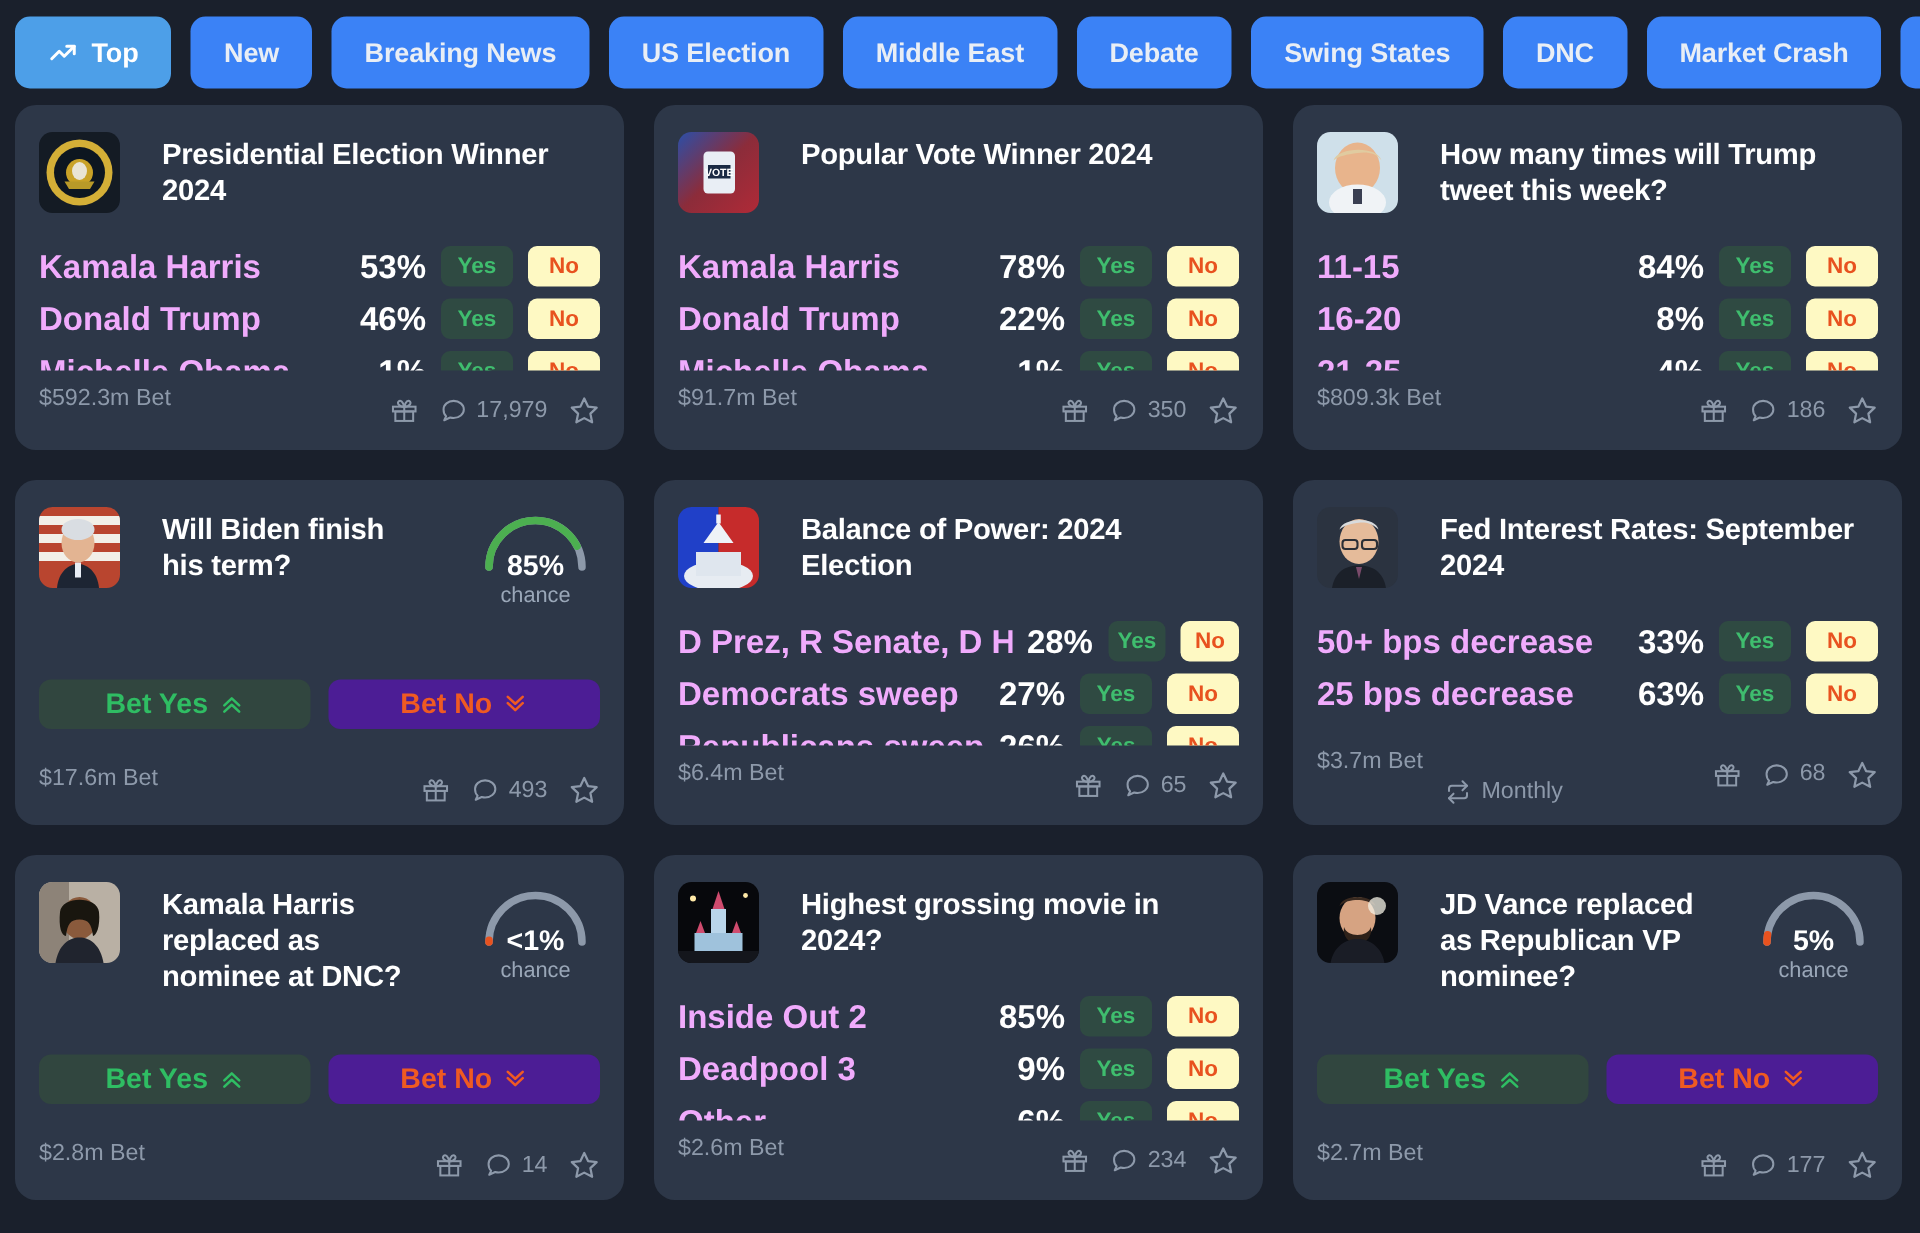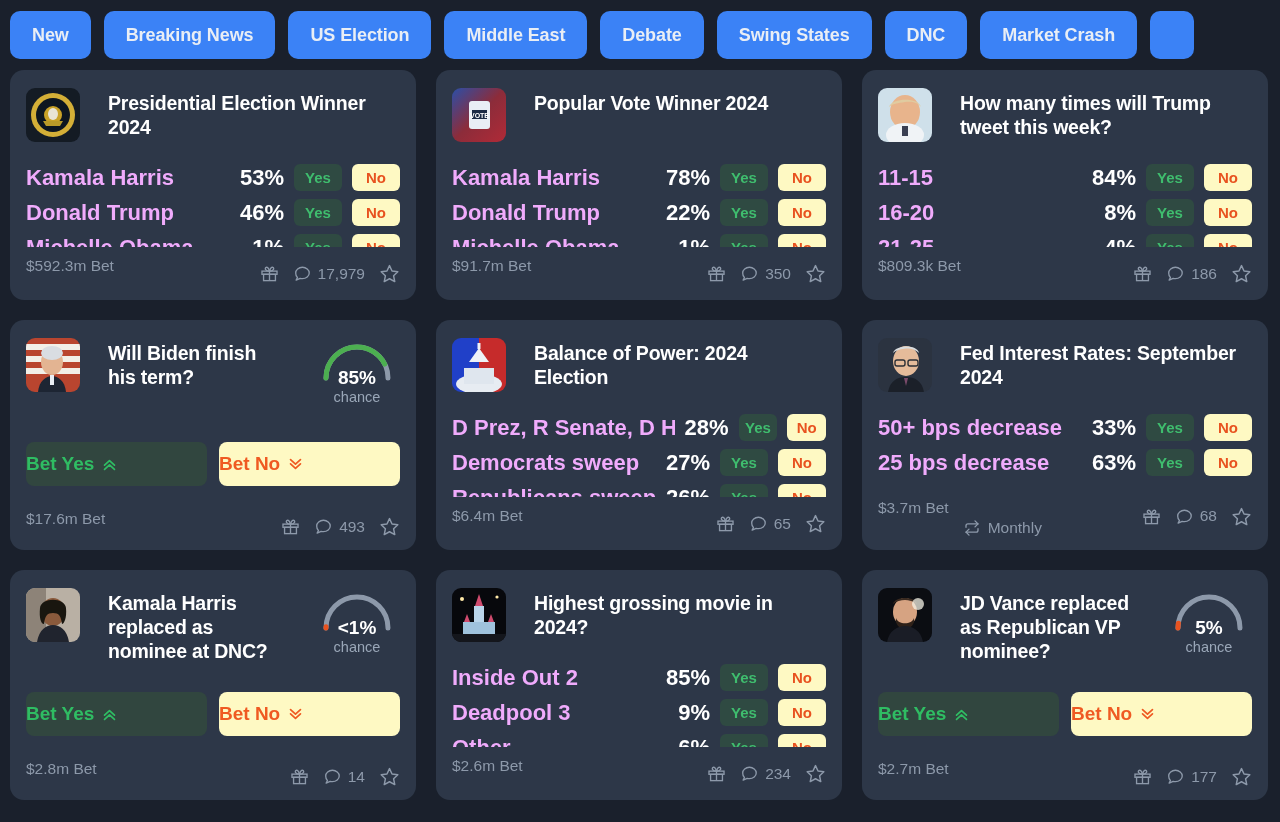--- a/index.html
+++ b/index.html
@@ -107,26 +107,26 @@
   .nbtn{ background:#fef9c3; color:#e8521f; }
 
   
   .betrow{
     display:flex; gap:12px;
     padding:0 16px;
     margin-top:auto;
     margin-bottom:14px;
   }
   .bet{
-    flex:1 1 0; height:44px; border-radius:8px;
-    display:flex;align-items:center;justify-content:flex-start;gap:7px;
+    flex:1 1 0; height:33px; border-radius:8px;
+    display:flex;align-items:center;justify-content:center;gap:7px;
     font-size:19px;font-weight:700;
   }
   .bet-yes{ background:#31463f; color:#2fbd63; }
-  .bet-no{ background:#fef9c3; color:#ef5a22; }
+  .bet-no{ background:#4c1d95; color:#ef5a22; }
 
   
   .card-foot{
     display:flex; align-items:center;
     padding:0 16px 13px 16px;
     gap:14px;
     color:#8d99aa; font-size:15.5px;
   }
   .foot-vol{ color:#8d99aa; }
   .foot-rep{ display:flex;align-items:center;gap:7px;color:#8d99aa;margin-top:40px;}
@@ -136,20 +136,29 @@
   .foot-cmt{ display:flex; align-items:center; gap:6px; }
   .icon{ display:flex;align-items:center; }
 
   
   .card.list .outcomes{ max-height:87px; }
 </style>
 </head>
 <body>
 
 <div class="tabbar" id="tabbar">
+    <div class="tab active">
+      <span class="icon">
+        <svg width="20" height="20" viewBox="0 0 24 24" fill="none" stroke="#fff" stroke-width="2.4" stroke-linecap="round" stroke-linejoin="round">
+          <polyline points="3,17 9,11 13,15 21,7"></polyline>
+          <polyline points="15,7 21,7 21,13"></polyline>
+        </svg>
+      </span>
+      <span>Top</span>
+    </div>
     <div class="tab">
       <span>New</span>
     </div>
     <div class="tab">
       <span>Breaking News</span>
     </div>
     <div class="tab">
       <span>US Election</span>
     </div>
     <div class="tab">

